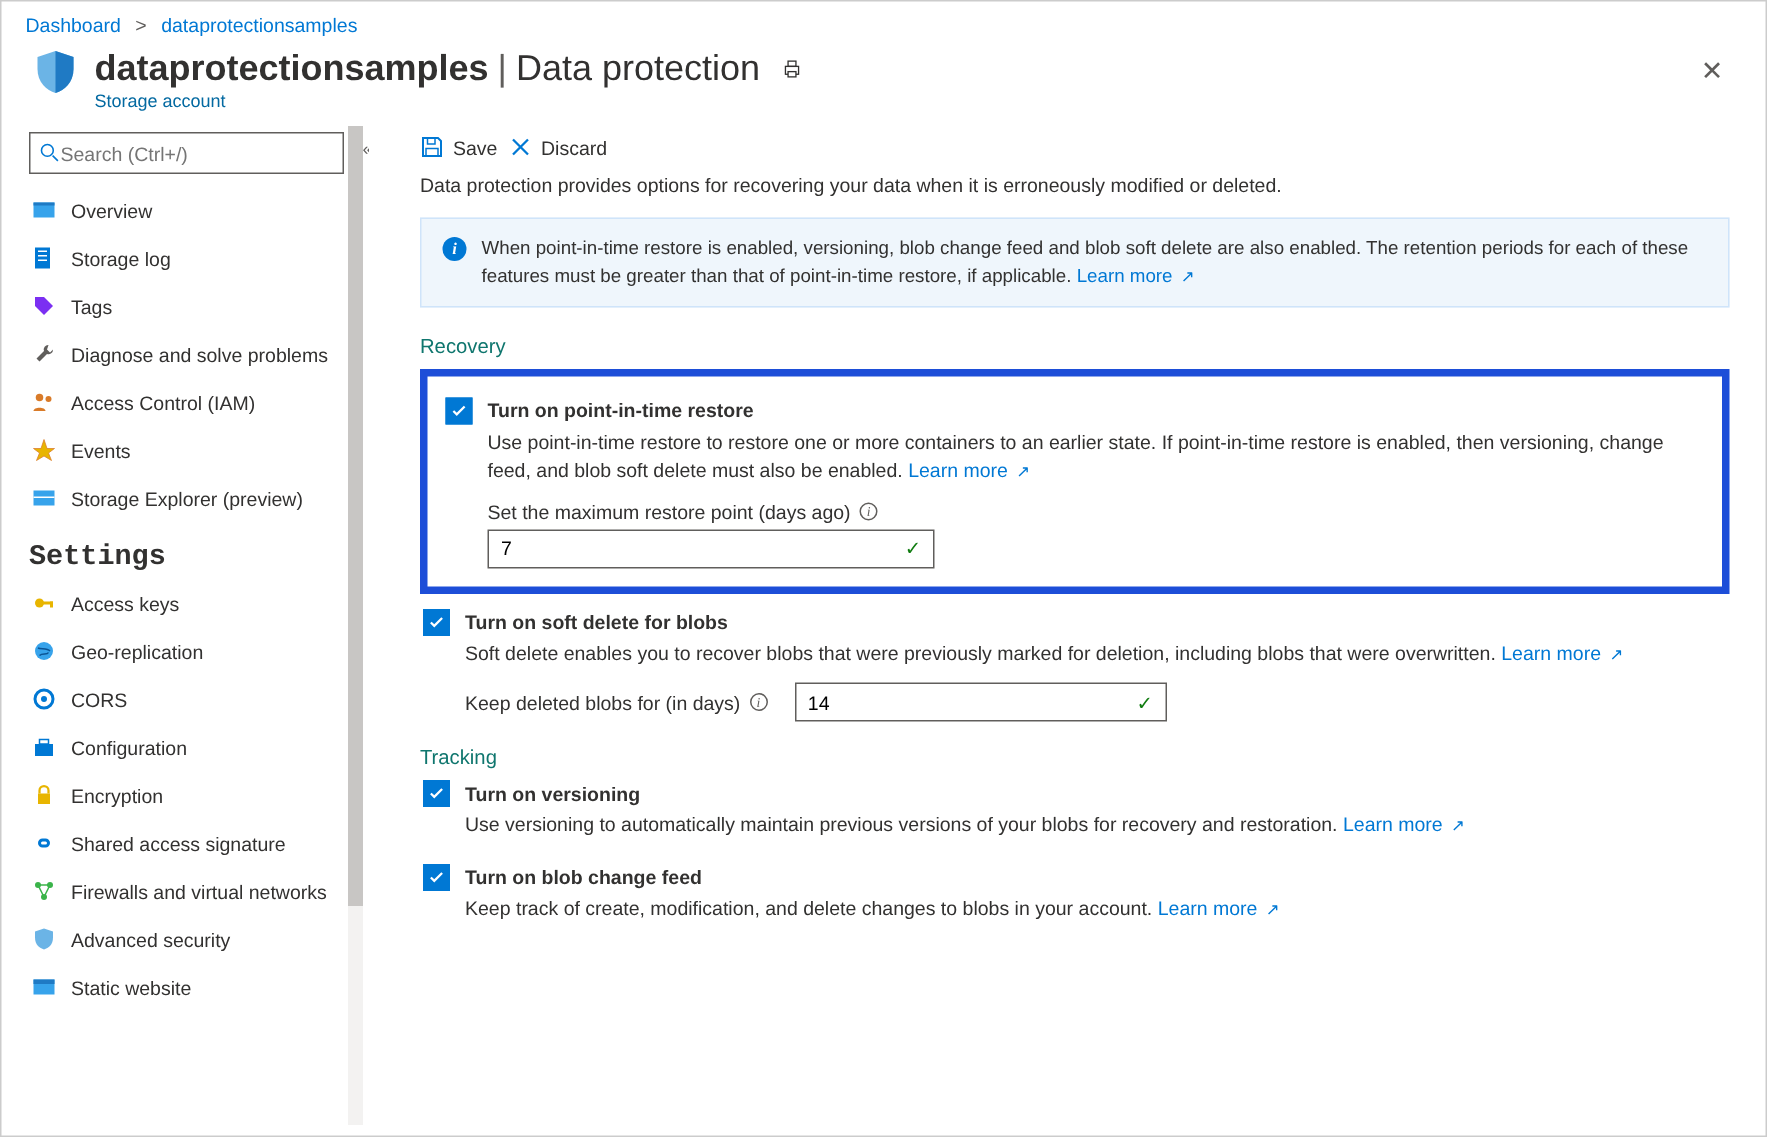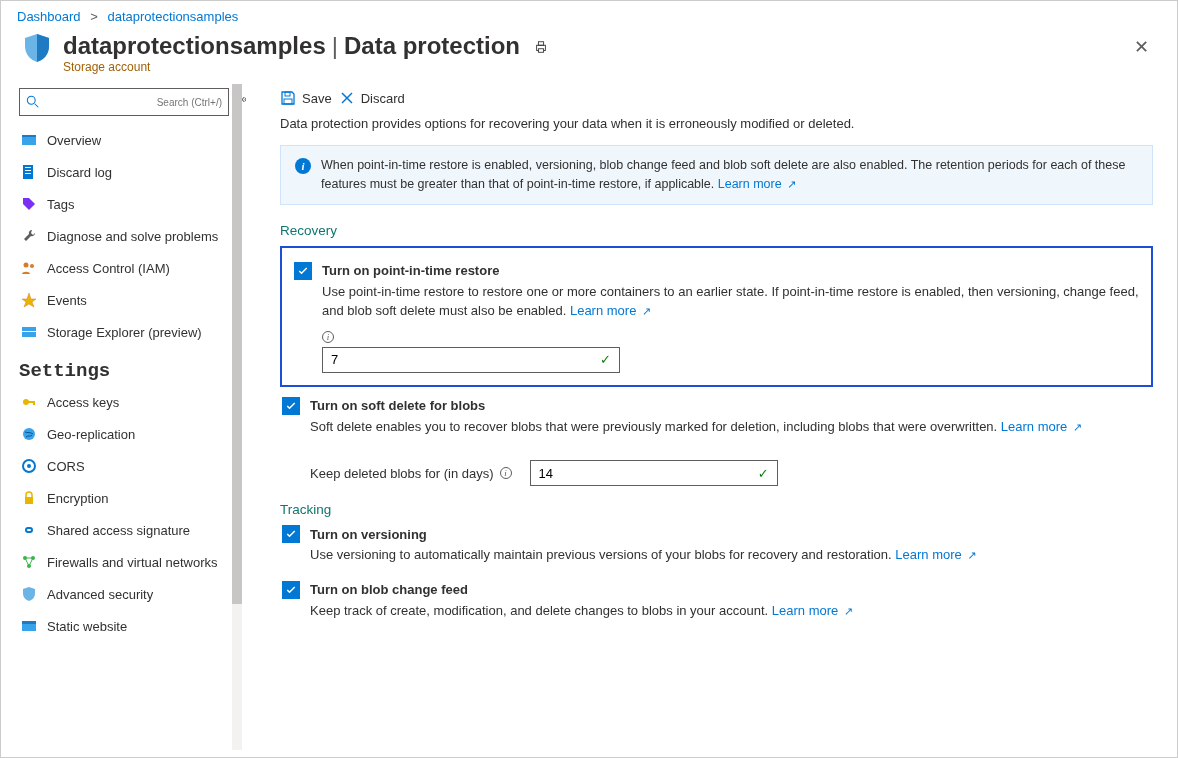--- a/index.html
+++ b/index.html
@@ -7,30 +7,30 @@
 a { color: #0078d4; text-decoration: none; cursor: pointer; }
 
 .breadcrumb { padding: 8px 16px 4px; font-size: 13px; }
 .breadcrumb .sep { color: #605e5c; margin: 0 6px; }
 
 .header-row { display: flex; align-items: flex-start; padding: 4px 20px 10px; }
 .shield { width: 32px; height: 32px; margin-right: 10px; flex-shrink: 0; }
 .title-block { flex: 1; }
 .title-main { font-size: 24px; font-weight: 600; color: #323130; display: flex; align-items: center; }
 .title-sep { font-weight: 400; color: #605e5c; margin: 0 6px; }
-.title-sub { font-weight: 700; }
-.subtitle { font-size: 12px; color: #a16207; }
+.title-sub { font-weight: 400; }
+.subtitle { font-size: 12px; color: #0369a1; }
 .close-x { font-size: 18px; color: #605e5c; cursor: pointer; padding: 4px 8px; }
 .print-icon { margin-left: 14px; cursor: pointer; }
 
 .body-row { display: flex; height: calc(100% - 90px); }
 
 .sidebar { width: 245px; border-right: none; padding: 0 4px 0 18px; overflow-y: auto; position: relative; }
 .searchbox { display: flex; align-items: center; border: 1px solid #605e5c; height: 28px; padding: 0 6px; margin: 4px 0 8px; width: 210px; }
-.searchbox input { border: none; outline: none; font-size: 10px; flex: 1; text-align: right; }
+.searchbox input { border: none; outline: none; font-size: 13px; flex: 1; }
 .collapse-caret { position: absolute; right: -2px; top: 8px; color: #605e5c; font-size: 12px; cursor: pointer; }
 
 .nav-item { display: flex; align-items: center; height: 32px; cursor: pointer; padding-left: 2px; }
 .nav-icon { width: 16px; height: 16px; margin-right: 10px; flex-shrink: 0; display: inline-flex; align-items: center; justify-content: center; }
 .section-label { font-weight: 600; font-size: 19px; margin: 12px 0 4px; font-family: Liberation Mono, monospace; }
 
 .scroll-track { width: 10px; background: #f3f2f1; position: absolute; right: 14px; top: 0; bottom: 0; }
 .scroll-thumb { background: #c8c6c4; width: 10px; height: 520px; }
 
 .main { flex: 1; padding: 6px 24px 0 24px; overflow-y: auto; }
@@ -52,23 +52,23 @@
 .chk svg { width: 12px; height: 12px; }
 .opt-title { font-weight: 600; font-size: 13px; }
 .opt-desc { margin-left: 28px; font-size: 13px; color: #323130; line-height: 1.5; margin-top: 2px; }
 .opt-field { margin-left: 28px; margin-top: 10px; }
 .field-label { font-size: 13px; margin-bottom: 4px; display: flex; align-items: center; gap: 6px; }
 .info-circle { width: 12px; height: 12px; border: 1px solid #605e5c; border-radius: 50%; font-size: 9px; display: inline-flex; align-items: center; justify-content: center; color: #605e5c; cursor: pointer; font-style: italic; font-family: Georgia, serif; }
 .field-input { display: flex; align-items: center; border: 1px solid #605e5c; height: 26px; width: 298px; padding: 0 8px; }
 .field-input input { border: none; outline: none; flex: 1; font-size: 13px; }
 .checkmark-g { color: #107c10; }
 
-.highlight-box { border: 2px solid #1d4ed8; padding: 8px 10px 12px; margin-bottom: 10px; margin-top:4px;}
-
-.inline-row { display: flex; align-items: center; gap: 18px; margin-left: 28px; margin-top: 24px; }
+.highlight-box { border: 5px solid #1d4ed8; padding: 8px 10px 12px; margin-bottom: 10px; margin-top:4px;}
+
+.inline-row { display: flex; align-items: center; gap: 18px; margin-left: 28px; margin-top: 10px; }
 .ext-link-icon { font-size: 11px; margin-left: 2px; }
 </style>
 </head>
 <body>
 
 <div class="breadcrumb">
   <a>Dashboard</a>
   <span class="sep">&gt;</span>
   <a>dataprotectionsamples</a>
 </div>
@@ -116,21 +116,21 @@
       </div>
     <div class="nav-item">
         <span class="nav-icon">
           <svg width="16" height="16">
             <rect x="2" y="1" width="10" height="14" fill="#0078d4"></rect>
             <rect x="4" y="3" width="6" height="1" fill="#fff"></rect>
             <rect x="4" y="6" width="6" height="1" fill="#fff"></rect>
             <rect x="4" y="9" width="6" height="1" fill="#fff"></rect>
           </svg>
         </span>
-        <span>Discard log</span>
+        <span>Storage log</span>
       </div>
     <div class="nav-item">
         <span class="nav-icon">
           <svg width="16" height="16">
             <path d="M2 2 L8 2 L14 8 L8 14 L2 8 Z" fill="#7b2ff2"></path>
           </svg>
         </span>
         <span>Tags</span>
       </div>
     <div class="nav-item">
@@ -191,20 +191,29 @@
         <span>Geo-replication</span>
       </div>
     <div class="nav-item">
         <span class="nav-icon">
           <svg width="16" height="16">
             <circle cx="8" cy="8" r="6" fill="none" stroke="#0078d4" stroke-width="2"></circle>
             <circle cx="8" cy="8" r="2" fill="#0078d4"></circle>
           </svg>
         </span>
         <span>CORS</span>
+      </div>
+    <div class="nav-item">
+        <span class="nav-icon">
+          <svg width="16" height="16">
+            <rect x="2" y="6" width="12" height="8" fill="#0078d4"></rect>
+            <rect x="5" y="3" width="6" height="3" fill="none" stroke="#0078d4"></rect>
+          </svg>
+        </span>
+        <span>Configuration</span>
       </div>
     <div class="nav-item">
         <span class="nav-icon">
           <svg width="16" height="16">
             <rect x="4" y="7" width="8" height="7" fill="#e8b500"></rect>
             <path d="M5 7V5a3 3 0 016 0v2" fill="none" stroke="#e8b500" stroke-width="1.5"></path>
           </svg>
         </span>
         <span>Encryption</span>
       </div>
@@ -290,20 +299,21 @@
               </svg>
             </span>
           <span class="opt-title">Turn on point-in-time restore</span>
         </div>
         <div class="opt-desc">
           <span>Use point-in-time restore to restore one or more containers to an earlier state. If point-in-time restore is enabled, then versioning, change feed, and blob soft delete must also be enabled.</span>
           <a><span>Learn more</span> <span class="ext-link-icon">↗</span></a>
         </div>
         <div class="opt-field">
           <div class="field-label">
+            <span>Set the maximum restore point (days ago)</span>
             <span class="info-circle">i</span>
           </div>
           <div class="field-input">
             <input value="7" style="">
             <span class="checkmark-g">✓</span>
           </div>
         </div>
       </div>
     </div>
 

